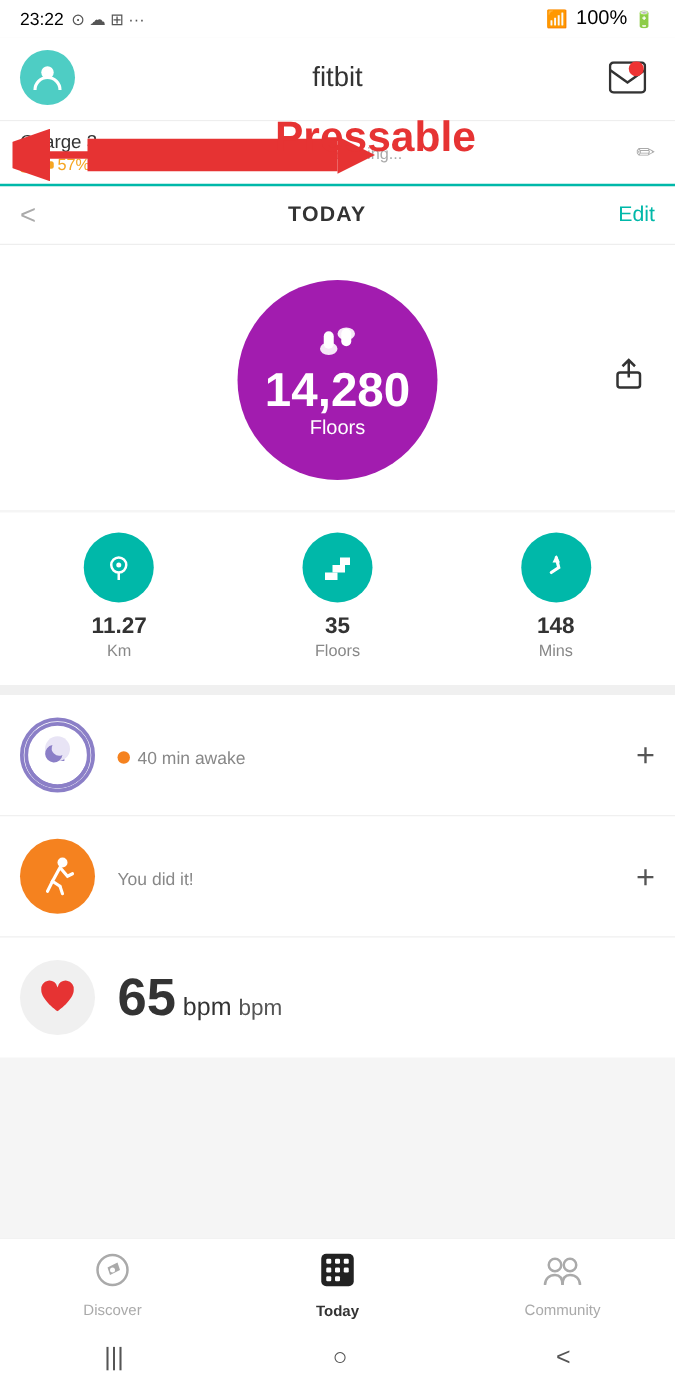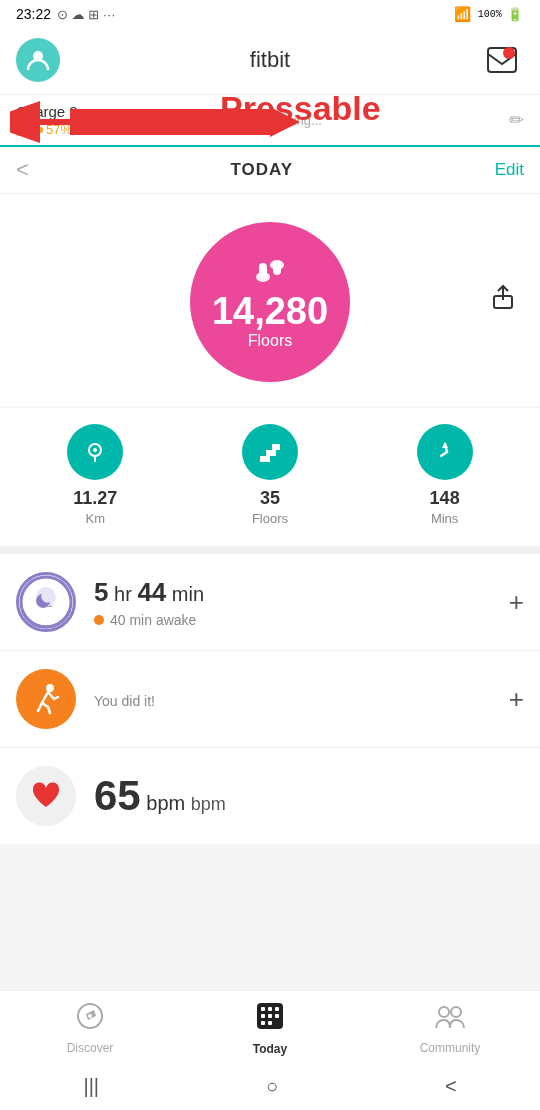--- a/index.html
+++ b/index.html
@@ -112,21 +112,21 @@
       background: #fff;
       display: flex;
       align-items: center;
       justify-content: center;
       padding: 28px 0 24px;
       position: relative;
     }
     .steps-circle {
       width: 160px; height: 160px;
       border-radius: 50%;
-      background: #ec4899;
+      background: #a21caf;
       display: flex;
       flex-direction: column;
       align-items: center;
       justify-content: center;
       color: #fff;
     }
     .steps-icon { font-size: 28px; margin-bottom: 2px; }
     .steps-count { font-size: 38px; font-weight: 700; line-height: 1; }
     .steps-label { font-size: 16px; font-weight: 400; margin-top: 2px; }
     .share-btn {
@@ -244,21 +244,21 @@
 </head>
 <body>
 
 <div class="status-bar">
   <div class="status-left">
     <span>23:22</span>
     <span style="font-size:13px; color:#555;">⊙ ☁ ⊞ ···</span>
   </div>
   <div class="status-right">
     <span>📶</span>
-    <span style="font-size:10px; font-weight:500;font-family:Liberation Mono, monospace;">100%</span>
+    <span style="font-size:16px; font-weight:500;">100%</span>
     <span style="font-size:13px;">🔋</span>
   </div>
 </div>
 
 <div class="app-header">
   <div class="avatar-icon">
     <svg width="28" height="28" viewBox="0 0 28 28" fill="none">
       <circle cx="14" cy="10" r="5" fill="white"></circle>
       <path d="M4 24c0-5.5 4.5-10 10-10s10 4.5 10 10" stroke="white" stroke-width="2.5" fill="none"></path>
     </svg>
@@ -376,26 +376,20 @@
       <svg width="54" height="54" viewBox="0 0 54 54" fill="none">
         <circle cx="27" cy="27" r="25" stroke="#8b7fc7" stroke-width="3" fill="white"></circle>
         <circle cx="27" cy="27" r="25" stroke="#8b7fc7" stroke-width="3" stroke-dasharray="60 100" stroke-dashoffset="-10" fill="none"></circle>
 
         <text x="22" y="32" font-size="18" fill="#8b7fc7" font-weight="bold">Z</text>
         <circle cx="27" cy="22" r="10" fill="#e8e4f5"></circle>
         <path d="M23 19 a6 6 0 0 0 8 8 a7 7 0 1 1-8-8z" fill="#8b7fc7"></path>
       </svg>
     </div>
     <div class="card-content">
-      <div class="card-main">
-        <strong>5</strong>
-        <span> hr </span>
-        <strong>44</strong>
-        <span> min</span>
-      </div>
       <div class="card-sub">
         <span class="dot-awake"></span>
         <span>40 min awake</span>
       </div>
     </div>
     <span class="card-action">+</span>
   </div>
 
   <div class="card">
     <div class="card-icon-wrap card-icon-activity">

